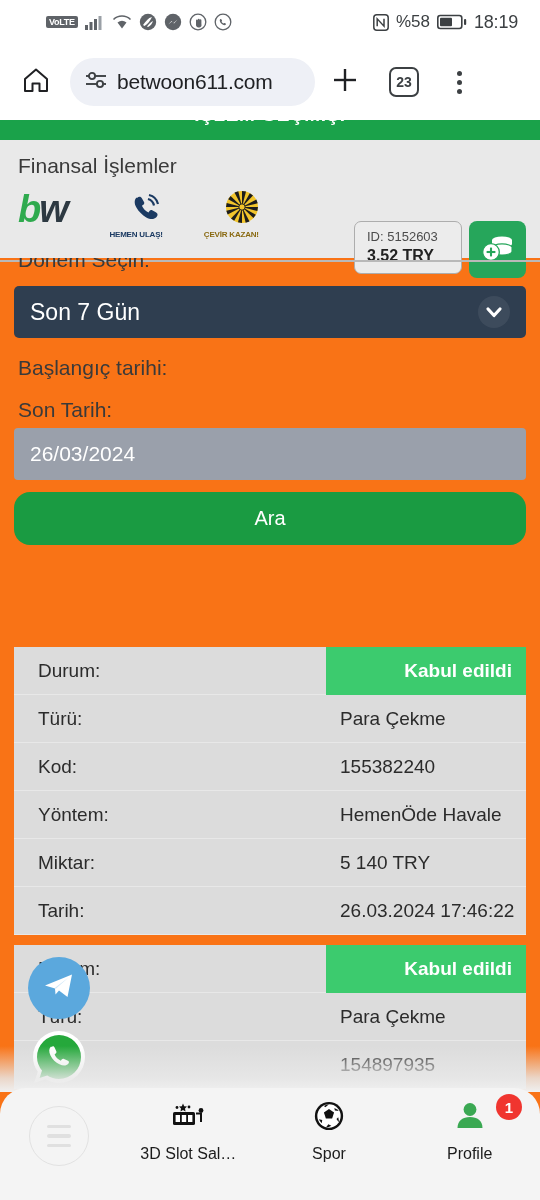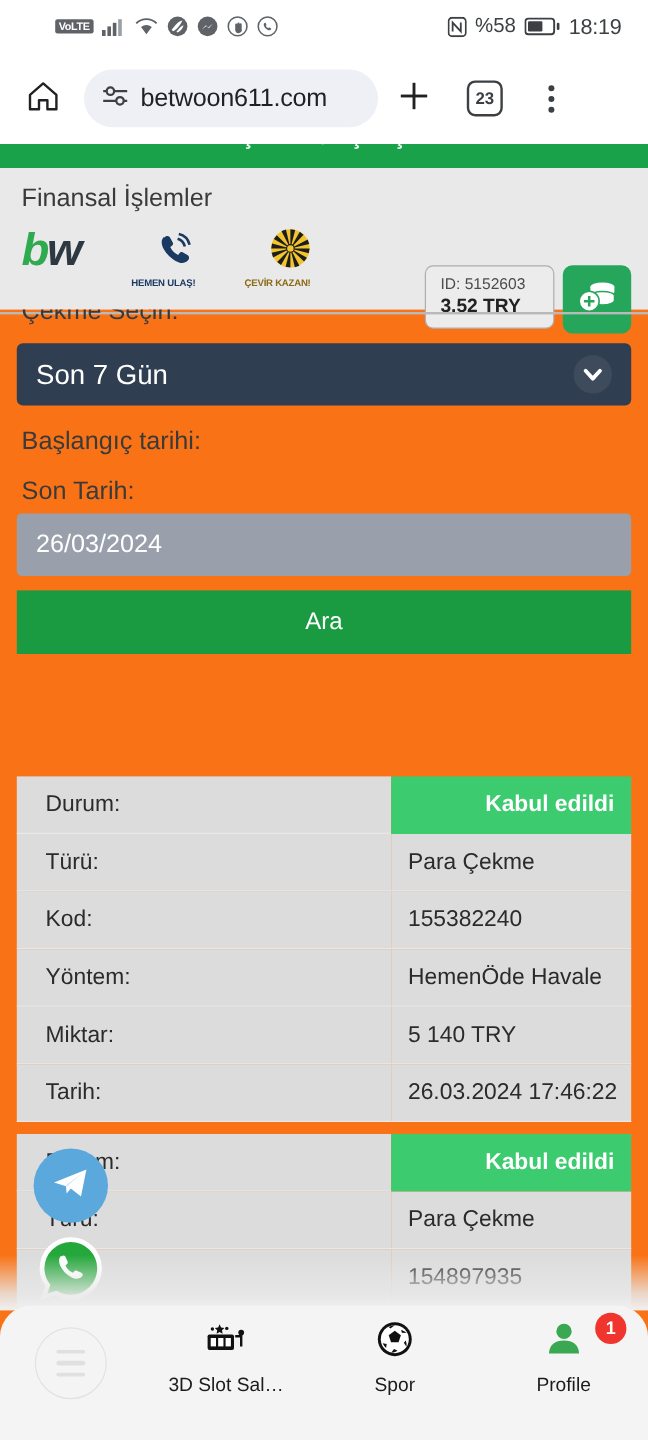--- a/index.html
+++ b/index.html
@@ -115,21 +115,21 @@
     width: 32px; height: 32px; border-radius: 50%; background: rgba(255,255,255,0.07);
     display:flex; align-items:center; justify-content:center;
   }
   .fld-label { margin: 18px 0 6px 18px; font-size: 21px; color: #3a3a3a; }
   .date-fld {
     margin: 0 14px; height: 52px; background: #9aa0ab; border-radius: 4px;
     display: flex; align-items: center; padding: 0 16px;
   }
   .date-fld span { color: #ffffff; font-size: 21px; }
   .search-btn {
-    margin: 12px 14px 0 14px; height: 53px; background: #1a9b42; border-radius: 0;
+    margin: 12px 14px 0 14px; height: 53px; background: #1a9b42; border-radius: 16px;
     display: flex; align-items: center; justify-content: center;
     color: #ffffff; font-size: 20px;
   }
 
   
   .table-wrap { position: absolute; top: 527px; left: 0; width: 540px; }
   .trow { display: flex; height: 48px; align-items: stretch; }
   .tsp { height: 10px; }
   .tcell-k {
     width: 326px; background: #dcdcdc; display: flex; align-items: center;
@@ -365,21 +365,21 @@
             <line x1="5.6" y1="19" x2="14.4" y2="19" stroke="#26a65b" stroke-width="2.1"></line>
           </svg>
         </span>
       </div>
     </div>
 
     <div class="hrline"></div>
     <div class="form-area">
 
       <div class="clip-label">
-        <span>Çekme Seçin:</span>
+        <span>Dönem Seçin:</span>
       </div>
 
       <div class="sel-box">
         <span class="sel-val">Son 7 Gün</span>
         <span class="chev">
           <svg width="20" height="20" viewBox="0 0 20 20">
               <path d="M4 7 L10 13.5 L16 7" stroke="#ffffff" stroke-width="3.2" fill="none" stroke-linecap="round" stroke-linejoin="round"></path>
             </svg>
         </span>
       </div>

